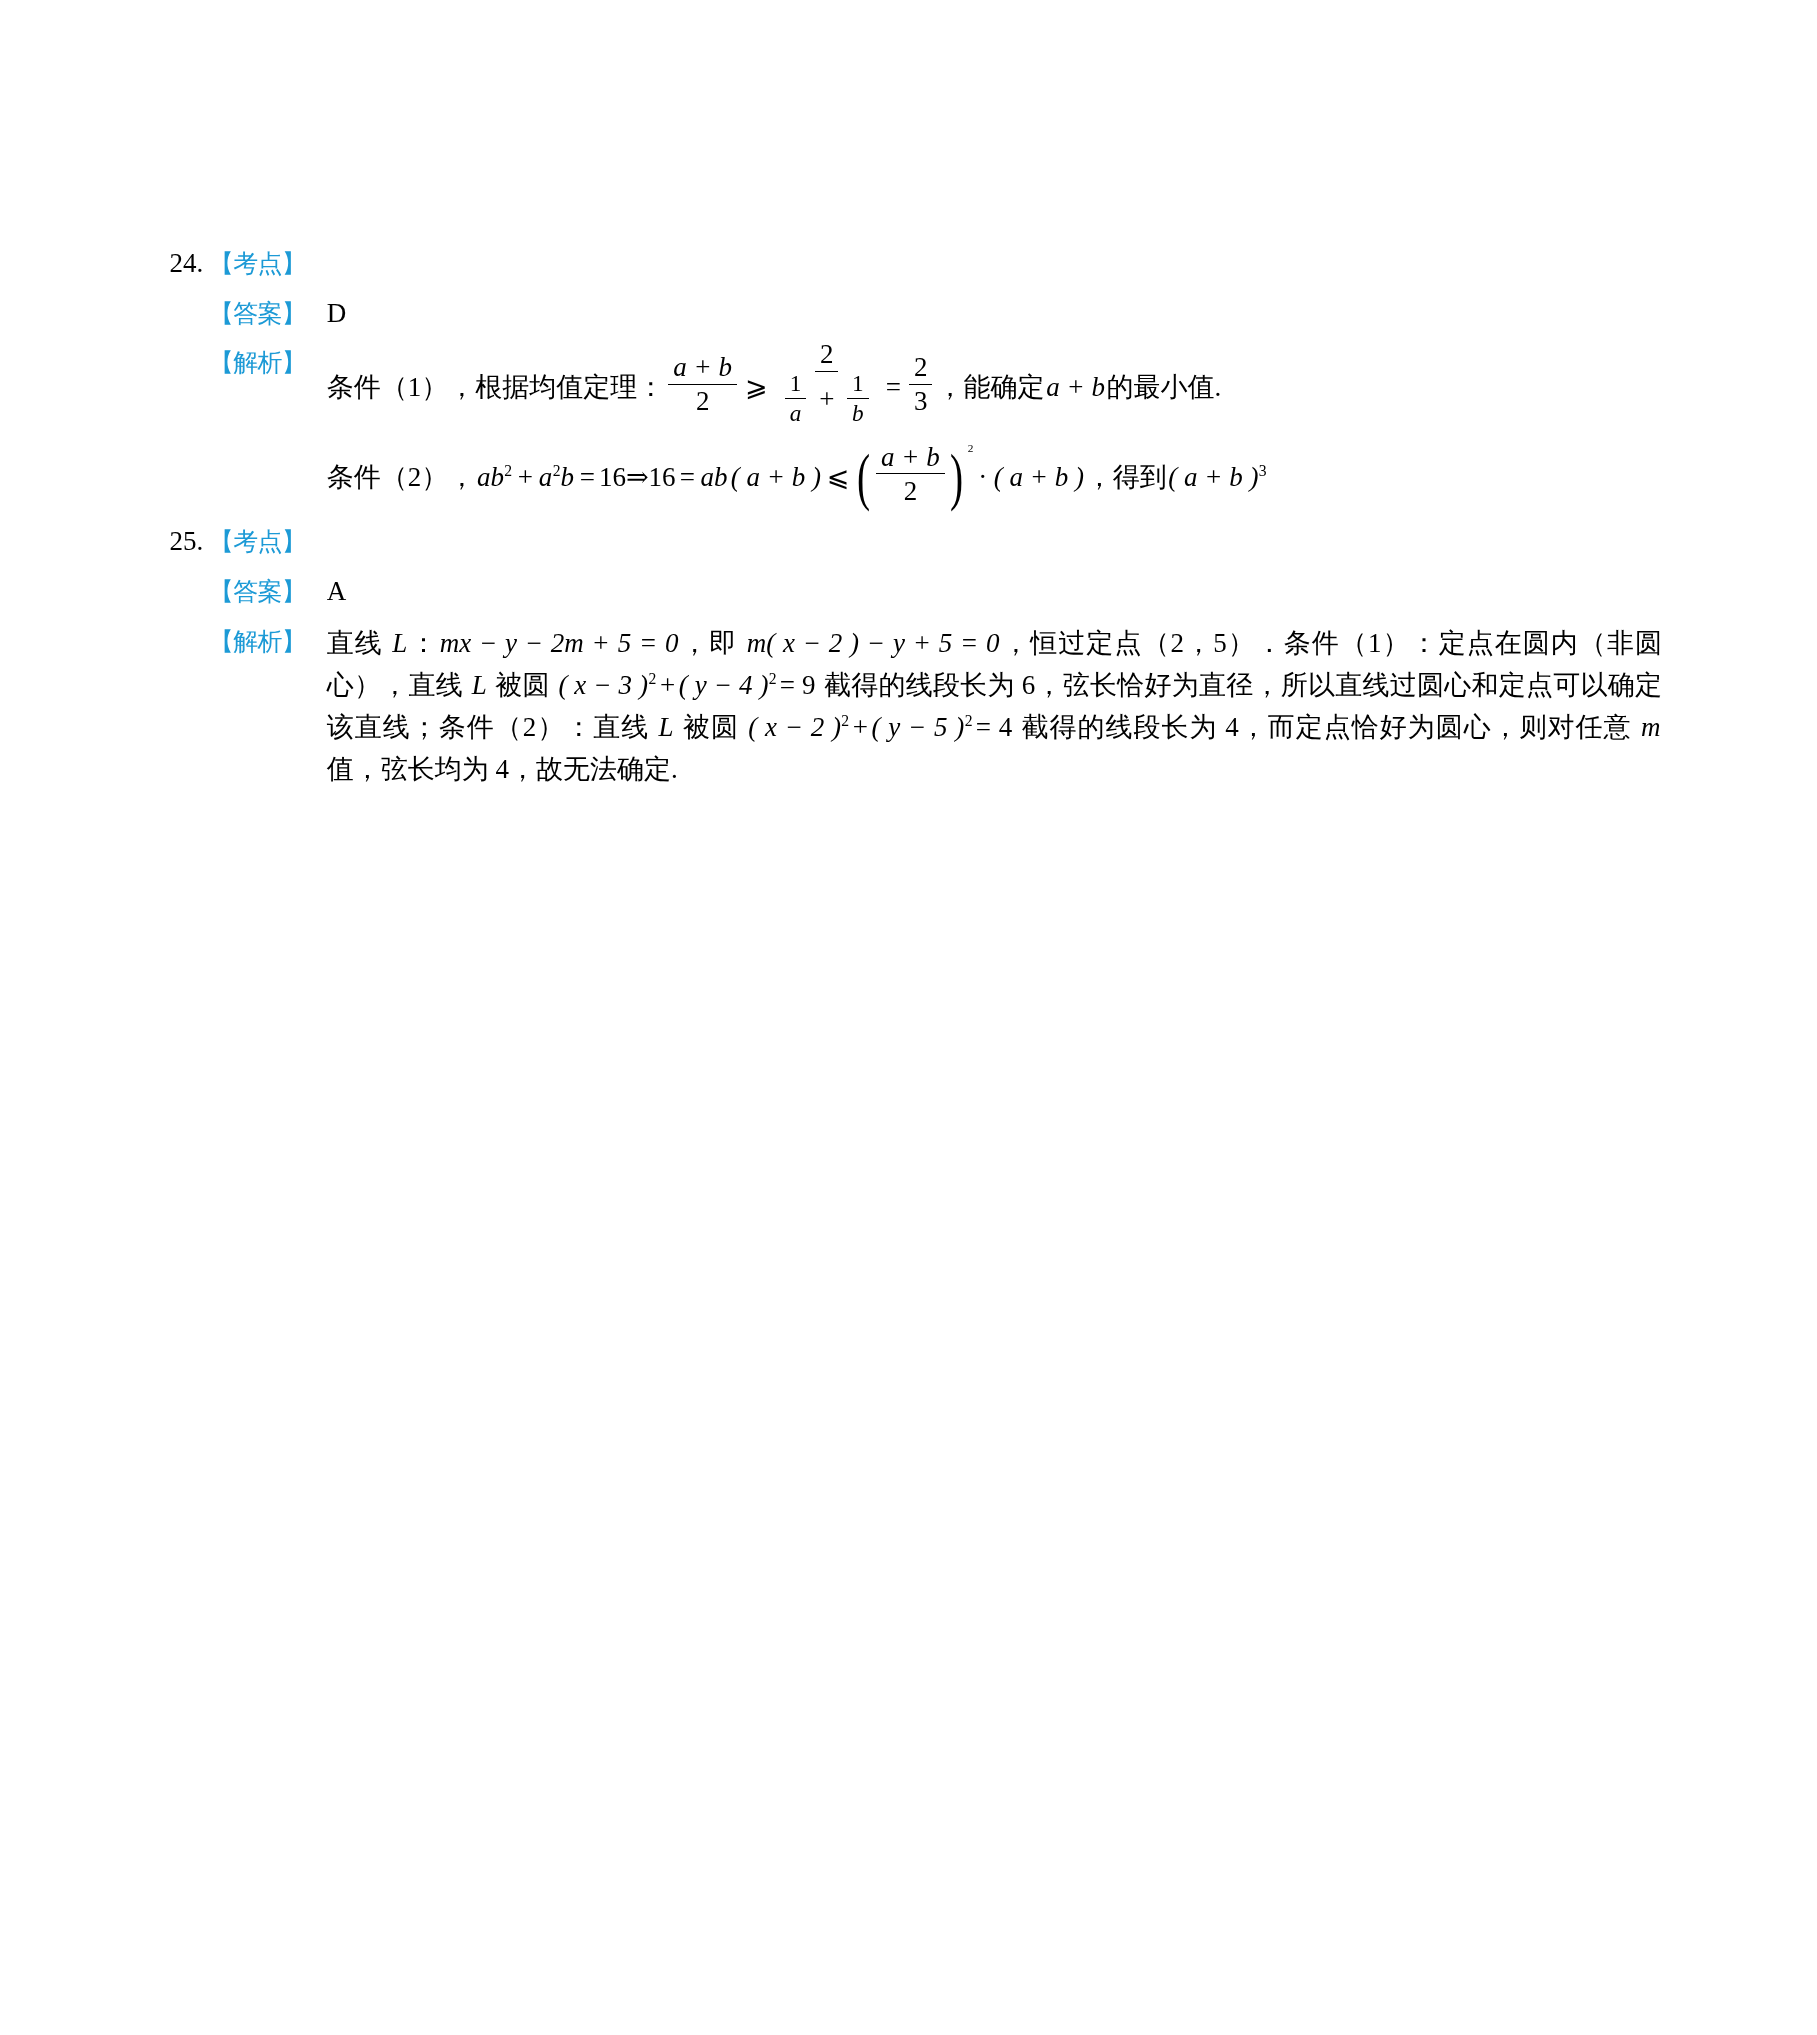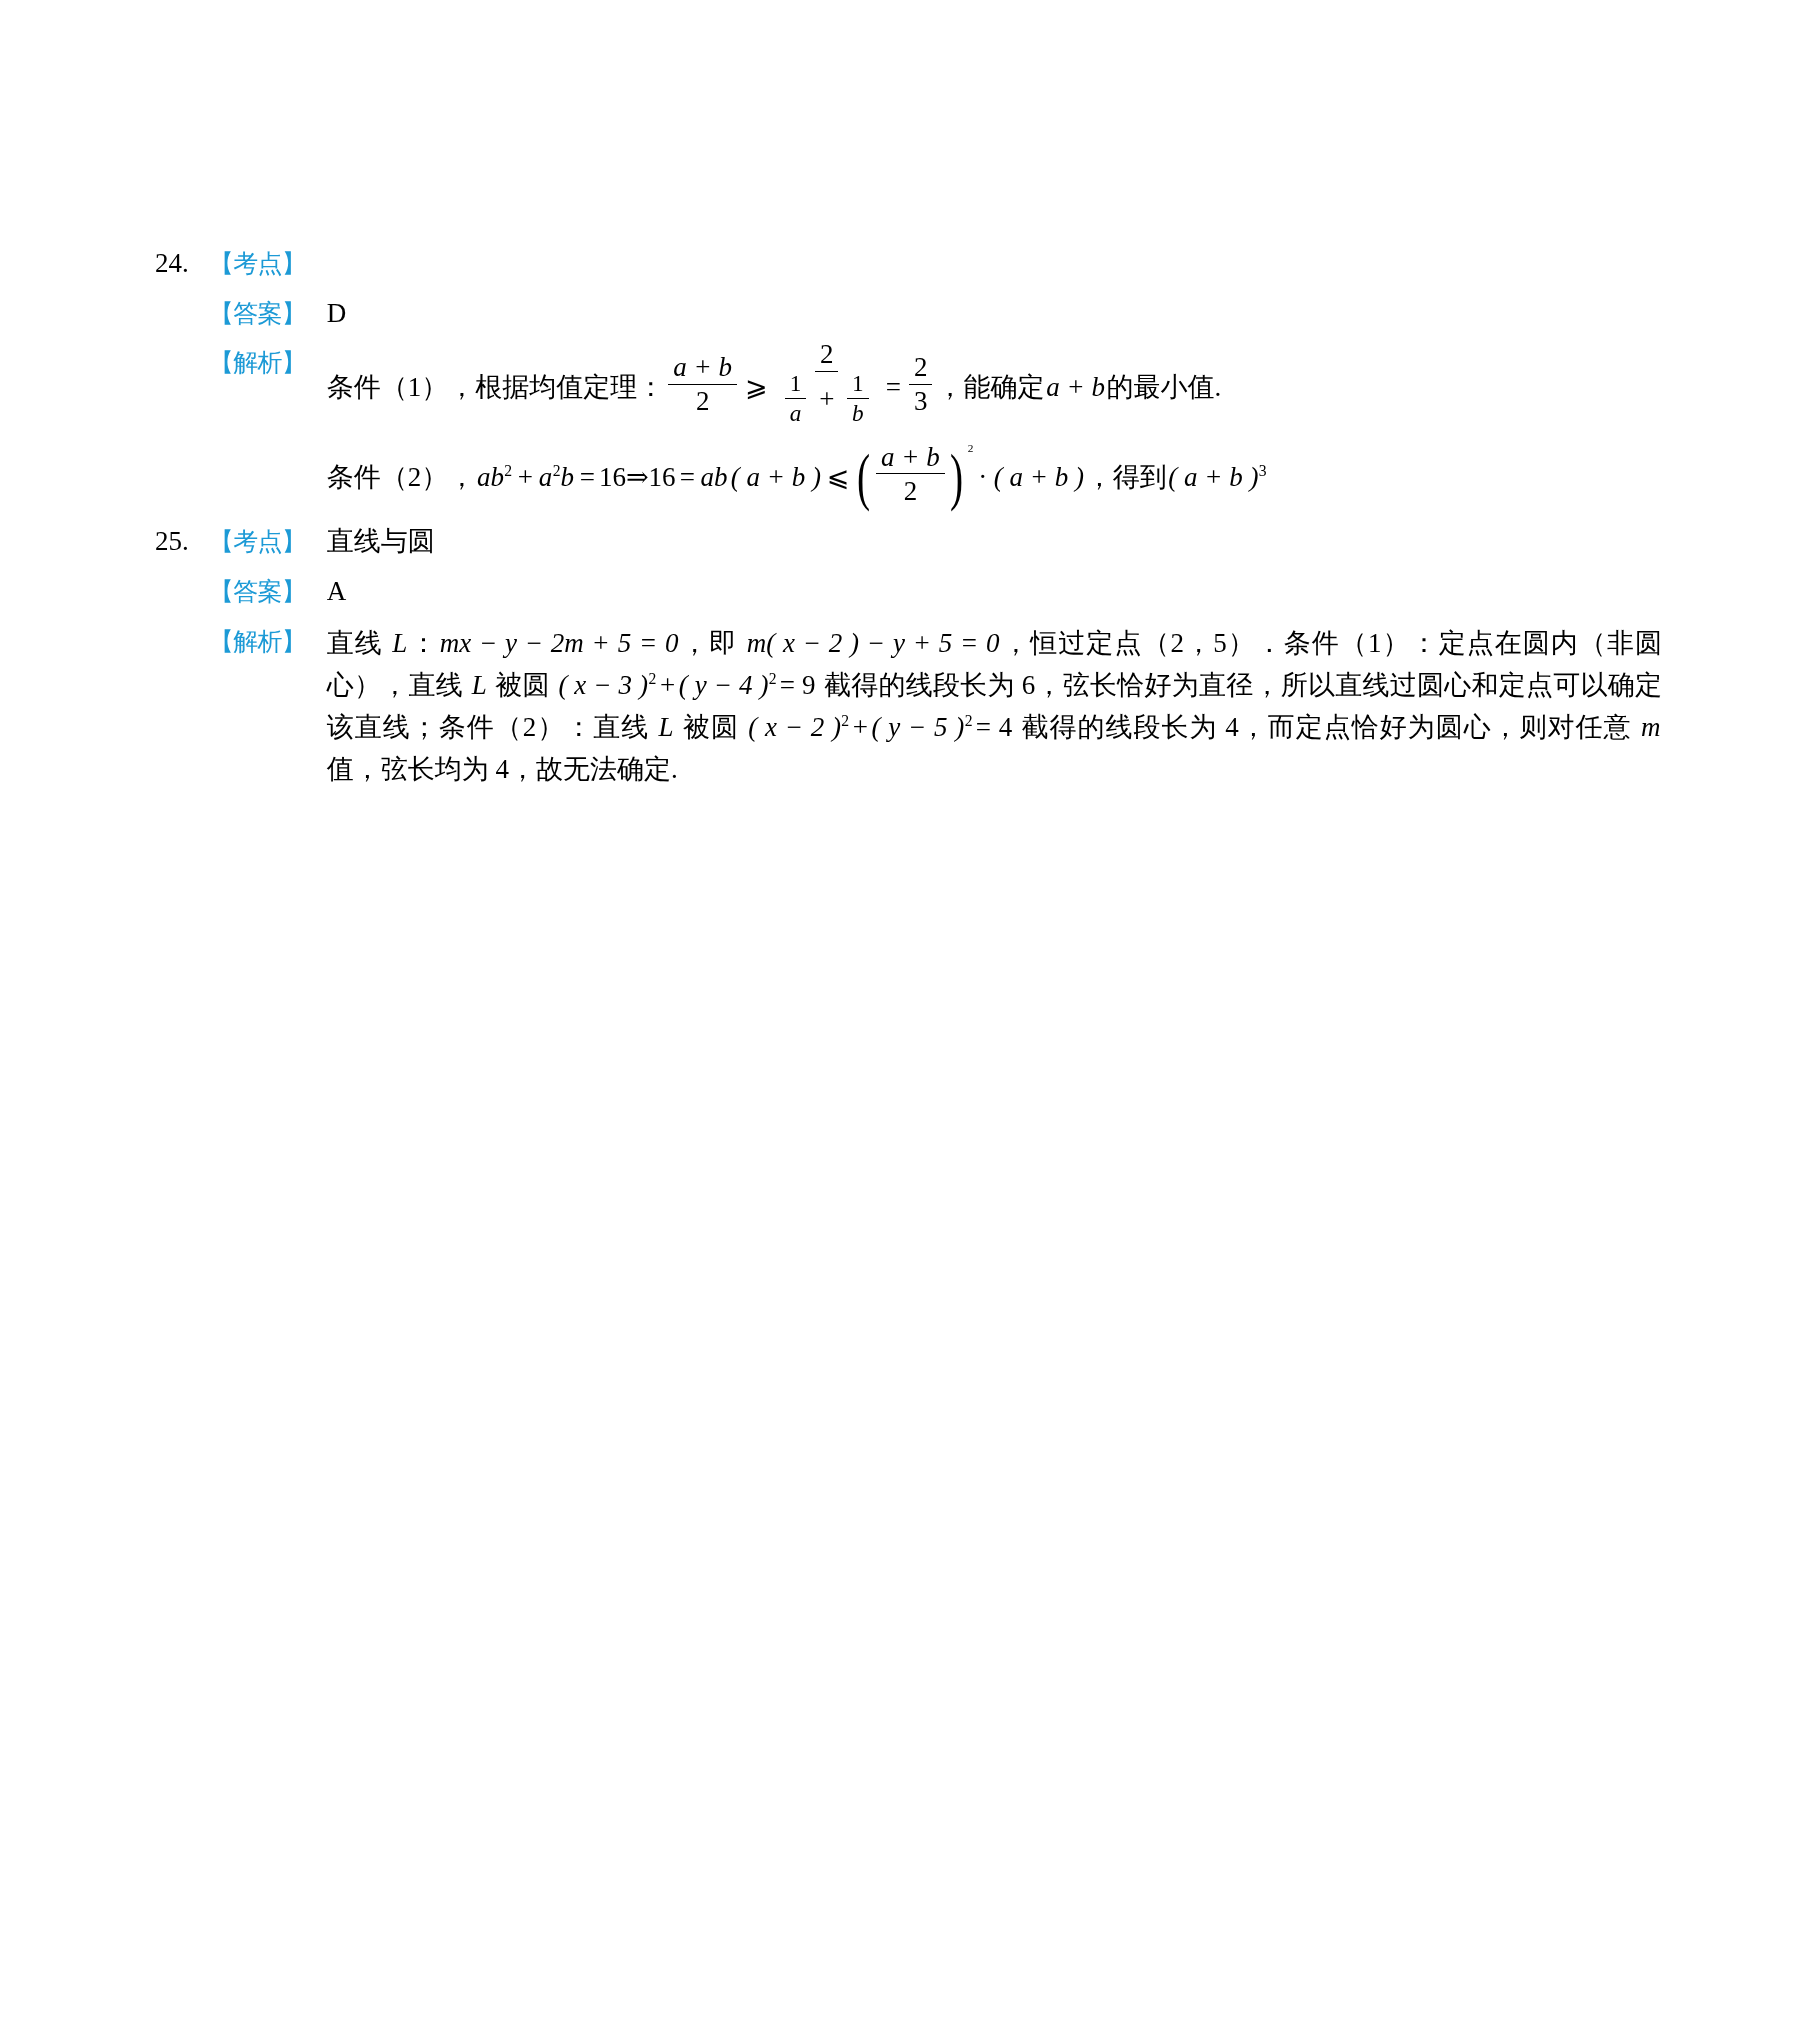--- a/index.html
+++ b/index.html
@@ -25,20 +25,21 @@
 
   .row {
     display: flex;
     align-items: flex-start;
     margin-bottom: 10.6px;
   }
 
   .item-num {
     width: 54px;
     flex: 0 0 54px;
+    text-align: right;
     font-size: 27px;
     line-height: 39px;
     padding-right: 5.7px;
     box-sizing: border-box;
     letter-spacing: 0px;
   }
   .item-num.blank { visibility: hidden; }
 
   .tag {
     flex: 0 0 auto;
@@ -230,21 +231,20 @@
     </div>
 
 
   </div>
 
   <div class="solution" style="margin-top:14px;">
 
     <div class="row">
       <div class="item-num">25.</div>
       <div class="tag">【考点】</div>
-      <div class="body-text">直线与圆</div>
     </div>
 
     <div class="row">
       <div class="item-num blank">00.</div>
       <div class="tag">【答案】</div>
       <div class="body-text">A</div>
     </div>
 
     <div class="row indent-row">
       <div class="item-num blank">00.</div>

